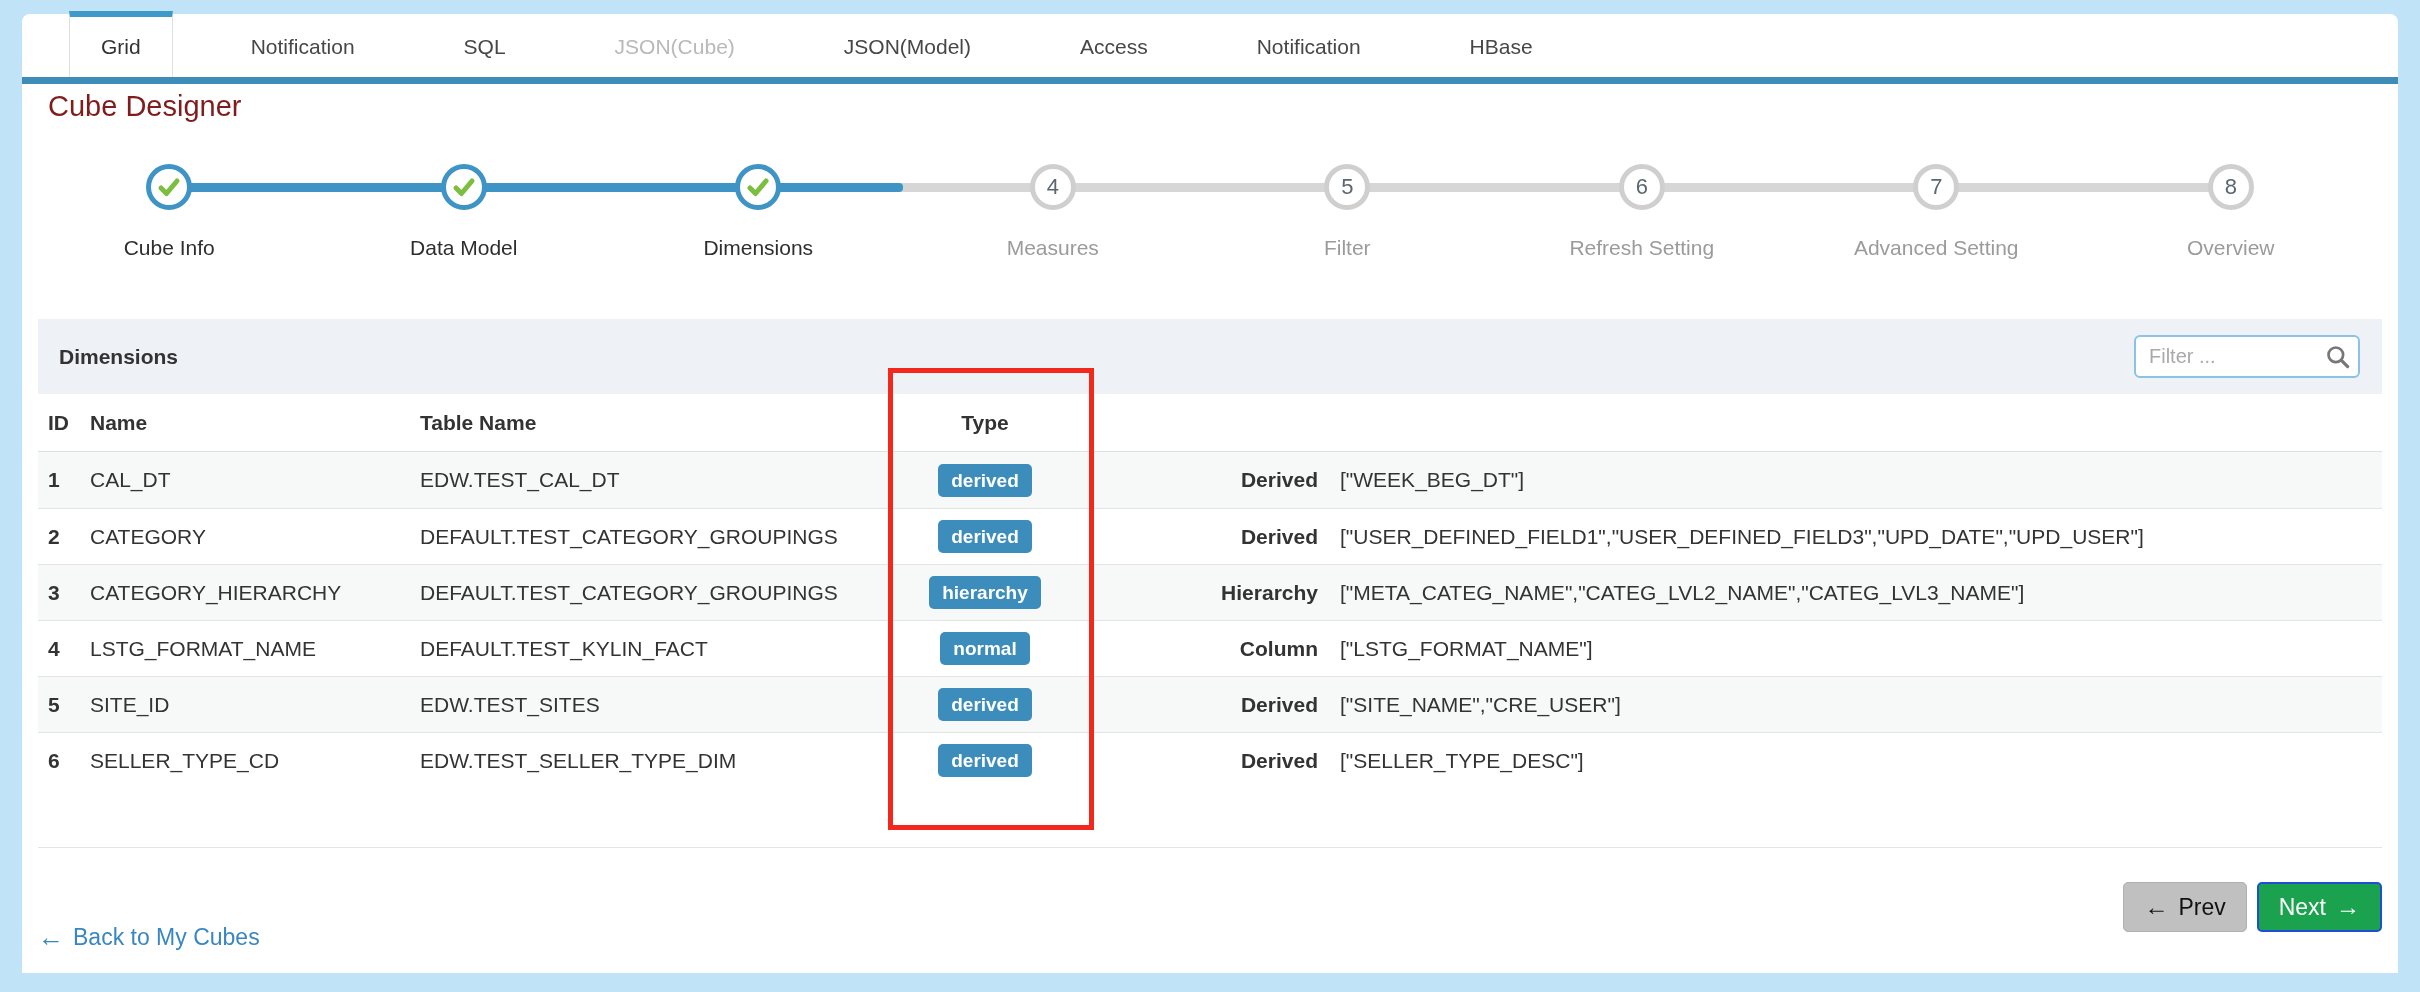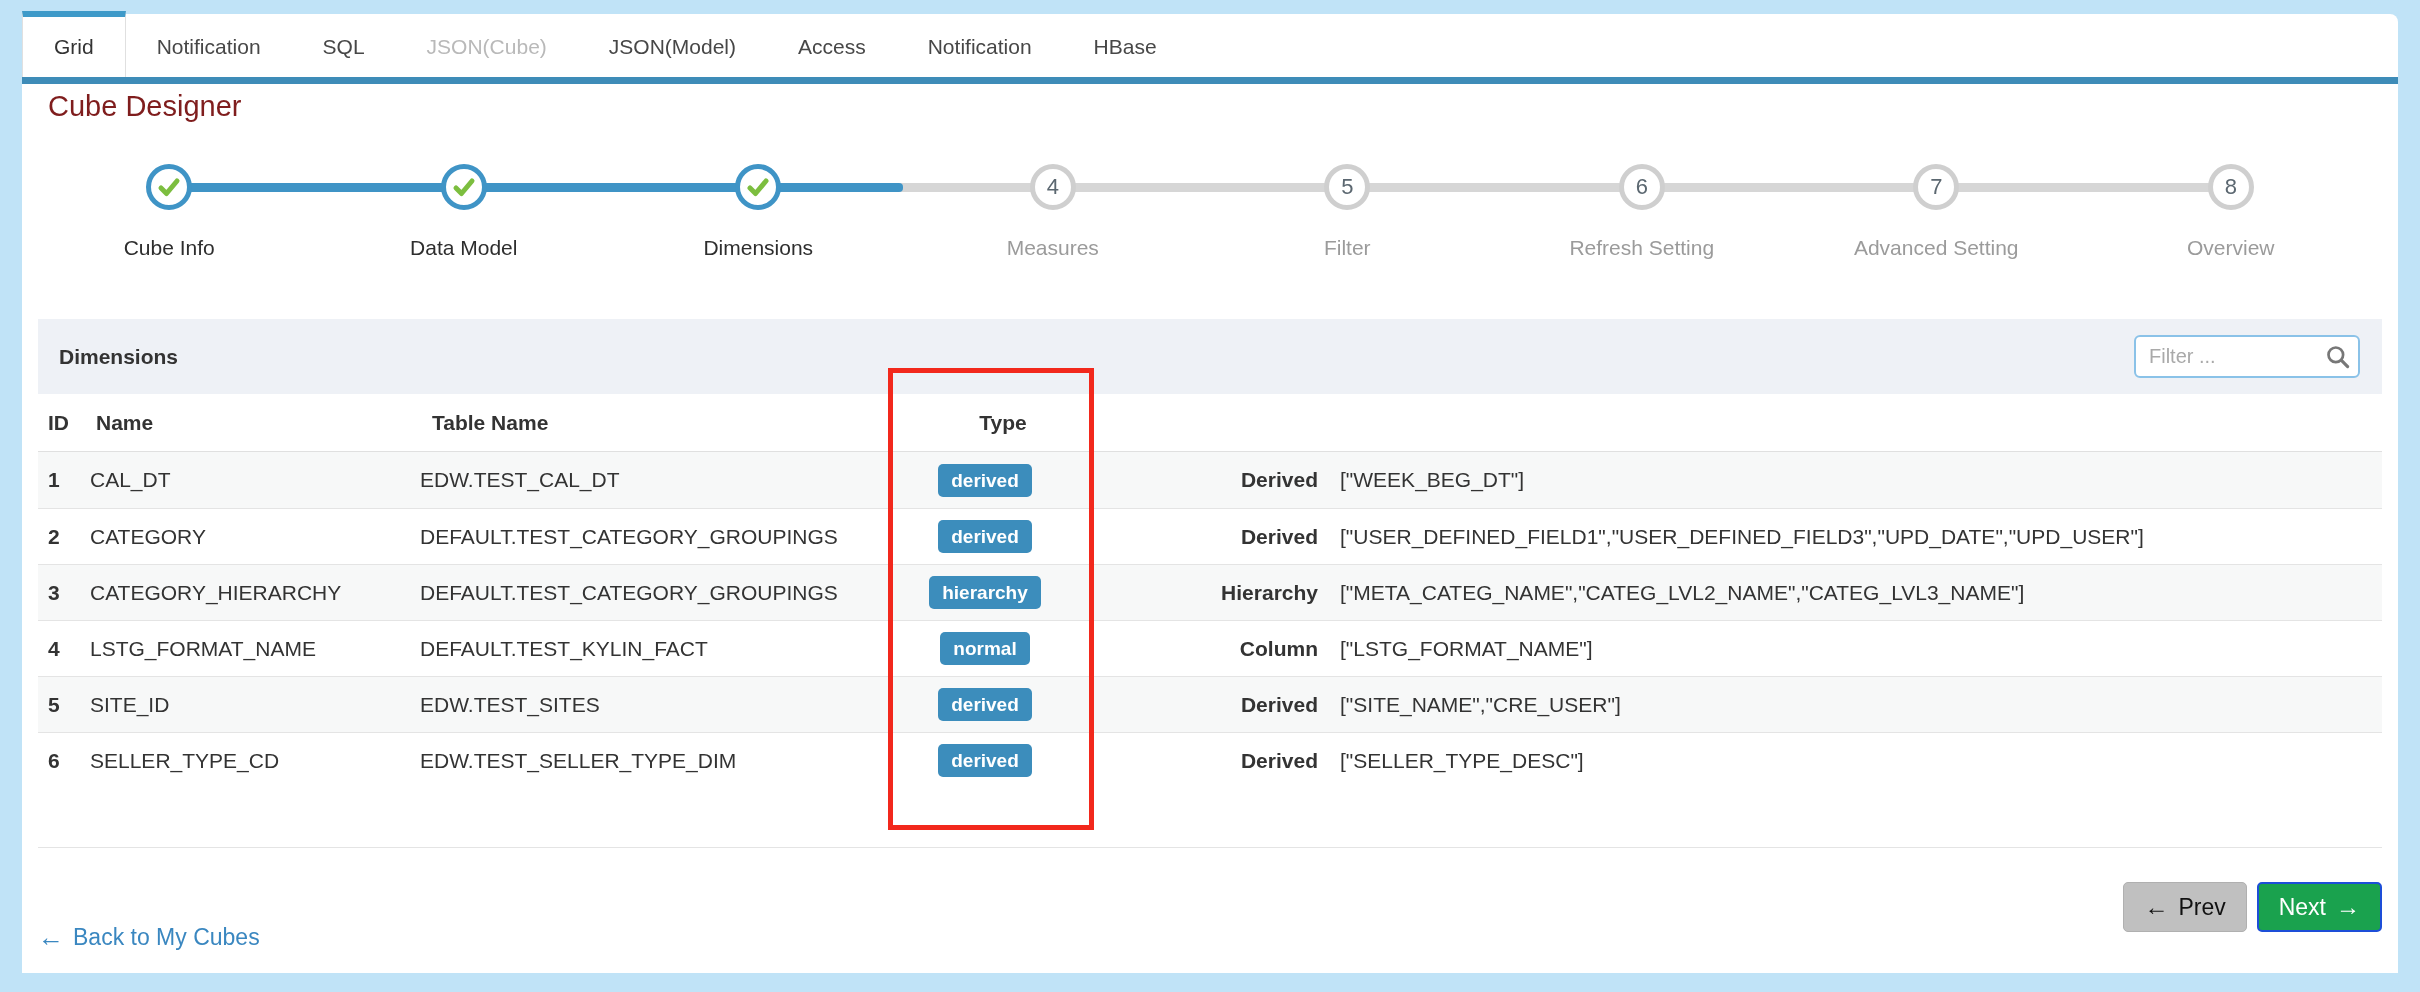--- a/index.html
+++ b/index.html
@@ -16,21 +16,21 @@
     background:#ffffff; border-radius:8px 8px 0 0;
   }
 
   
   .tabbar {
     position:absolute; top:3px; left:0; right:0; height:60px;
     display:flex; align-items:stretch;
   }
   .tab {
     font-size:21px; color:#474747; padding:0 31px;
-    display:flex; align-items:center; cursor:pointer; background:#fff;
+    display:flex; align-items:center; cursor:pointer; background:#fff;margin-left:47px;
   }
   .tab.active {
     margin-top:-6px; border-top:6px solid #3e9ac9;
     border-left:1px solid #e0e0e0; border-right:1px solid #e0e0e0;
     color:#333;
   }
   .tab.disabled { color:#b9b9b9; }
   .tab-underline {
     position:absolute; top:63px; left:0; right:0; height:7px; background:#3e8cb8;
   }
@@ -75,21 +75,21 @@
   .filter-box { position:absolute; right:22px; top:16px; width:226px; height:43px; }
   .filter-box input {
     width:100%; height:100%; border:2px solid #8ac2e8; border-radius:6px;
     font-family:"Liberation Sans", sans-serif;
     font-size:20px; padding:0 42px 0 13px; color:#555; outline:none; background:#fff;
   }
   .filter-box input::placeholder { color:#a9a9a9; }
   .filter-box .search-icon { position:absolute; right:9px; top:8px; width:27px; height:27px; }
 
   .trow { display:flex; align-items:center; }
-  .thead { height:58px; font-weight:bold; border-bottom:1px solid #e0e0e0; background:#fff;gap:6px; }
+  .thead { height:58px; font-weight:bold; border-bottom:1px solid #e0e0e0; background:#fff; }
   .drow { height:56px; background:#fff; }
   .drow + .drow { border-top:1px solid #e4e4e4; }
   .drow:nth-child(odd) { background:#f7f8f8; }
   .cell { font-size:21px; color:#333; white-space:nowrap; overflow:hidden; }
   .c-id   { width:52px;  padding-left:10px; font-weight:bold; }
   .c-name { width:330px; }
   .c-tbl  { width:460px; }
   .c-type { width:210px; display:flex; justify-content:center; }
   .c-kind { width:228px; text-align:right; font-weight:bold; }
   .c-cols { flex:1; padding-left:22px; }

